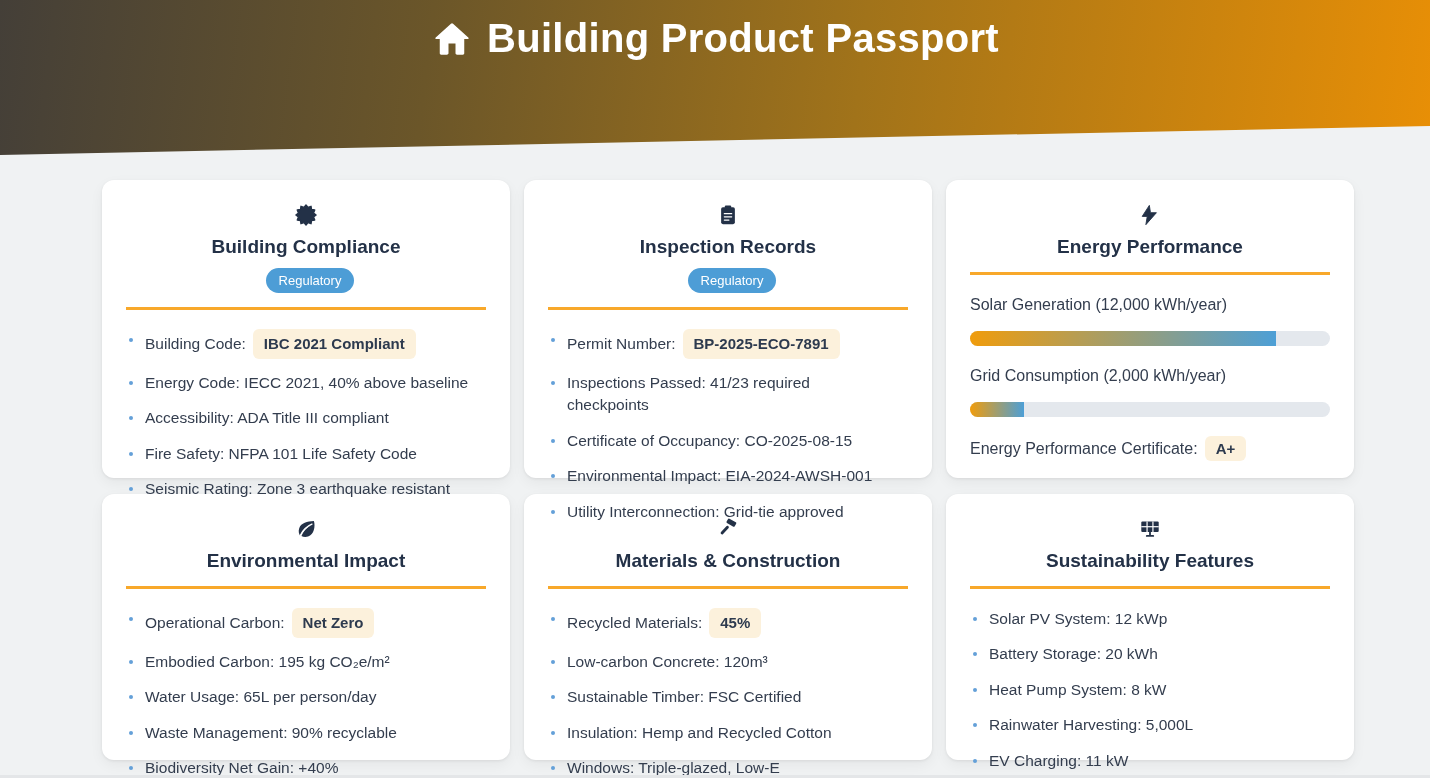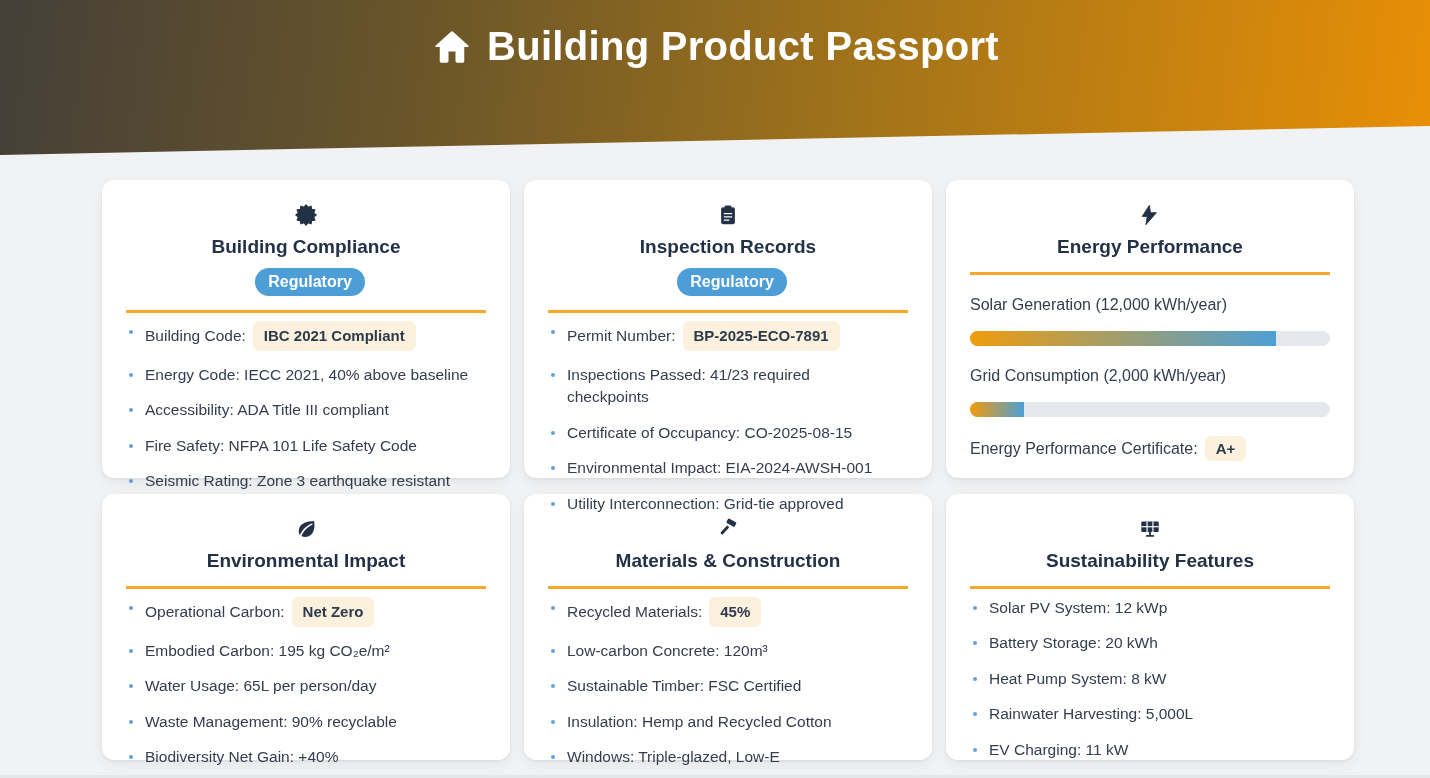--- a/index.html
+++ b/index.html
@@ -12,21 +12,21 @@
   }
   
   .hero {
     position:absolute; top:0; left:0; width:1430px; height:156px;
     background:linear-gradient(97deg, #443f38 0%, #6b5629 30%, #a1731a 60%, #e88f06 100%);
     clip-path:polygon(0 0, 100% 0, 100% 126px, 0 155px);
     color:#ffffff; text-align:center;
   }
   .hero-title-row {
     display:flex; align-items:center; justify-content:center; gap:14px;
-    padding-top:24px;
+    padding-top:16px;
   }
   .hero-title { font-size:40px; font-weight:700; letter-spacing:.3px; }
   .hero-sub { margin-top:12px; font-size:19px; color:rgba(255,255,255,.93); }
   
   .grid {
     position:absolute; top:180px; left:102px;
     display:grid;
     grid-template-columns:repeat(3, 408px);
     grid-template-rows:298px 266px;
     column-gap:14px; row-gap:16px;
@@ -35,27 +35,27 @@
     background:#ffffff; border-radius:12px;
     box-shadow:0 1px 3px rgba(0,0,0,.07), 0 5px 14px rgba(0,0,0,.05);
     padding:24px 24px 18px;
   }
   .card-head {
     display:flex; align-items:center; gap:10px;
     padding-bottom:14px; border-bottom:3px solid #f8a82a;flex-direction:column;
   }
   .card-title { font-size:19px; font-weight:700; color:#233147; }
   .badge {
-    background:#4d9dd6; color:#fff; font-size:16px; font-weight:700;
+    background:#4d9dd6; color:#fff; font-size:13px; font-weight:400;
     padding:5px 13px; border-radius:999px; margin-left:8px; white-space:nowrap;
   }
   .icon { width:22px; height:22px; display:inline-flex; flex:0 0 auto; }
   .icon svg { width:100%; height:100%; }
   
-  ul.items { list-style:none; margin-top:8px; }
+  ul.items { list-style:none; margin-top:19px; }
   li.item {
     position:relative; padding-left:19px; margin-bottom:13px;
     font-size:15.5px; color:#333d4e; line-height:1.45;
   }
   li.item::before {
     content:""; position:absolute; left:3px; top:9px;
     width:4px; height:4px; border-radius:50%; background:#64a0d8;
   }
   .chip {
     display:inline-block; background:#fcf1dc; color:#2d3a4e;

